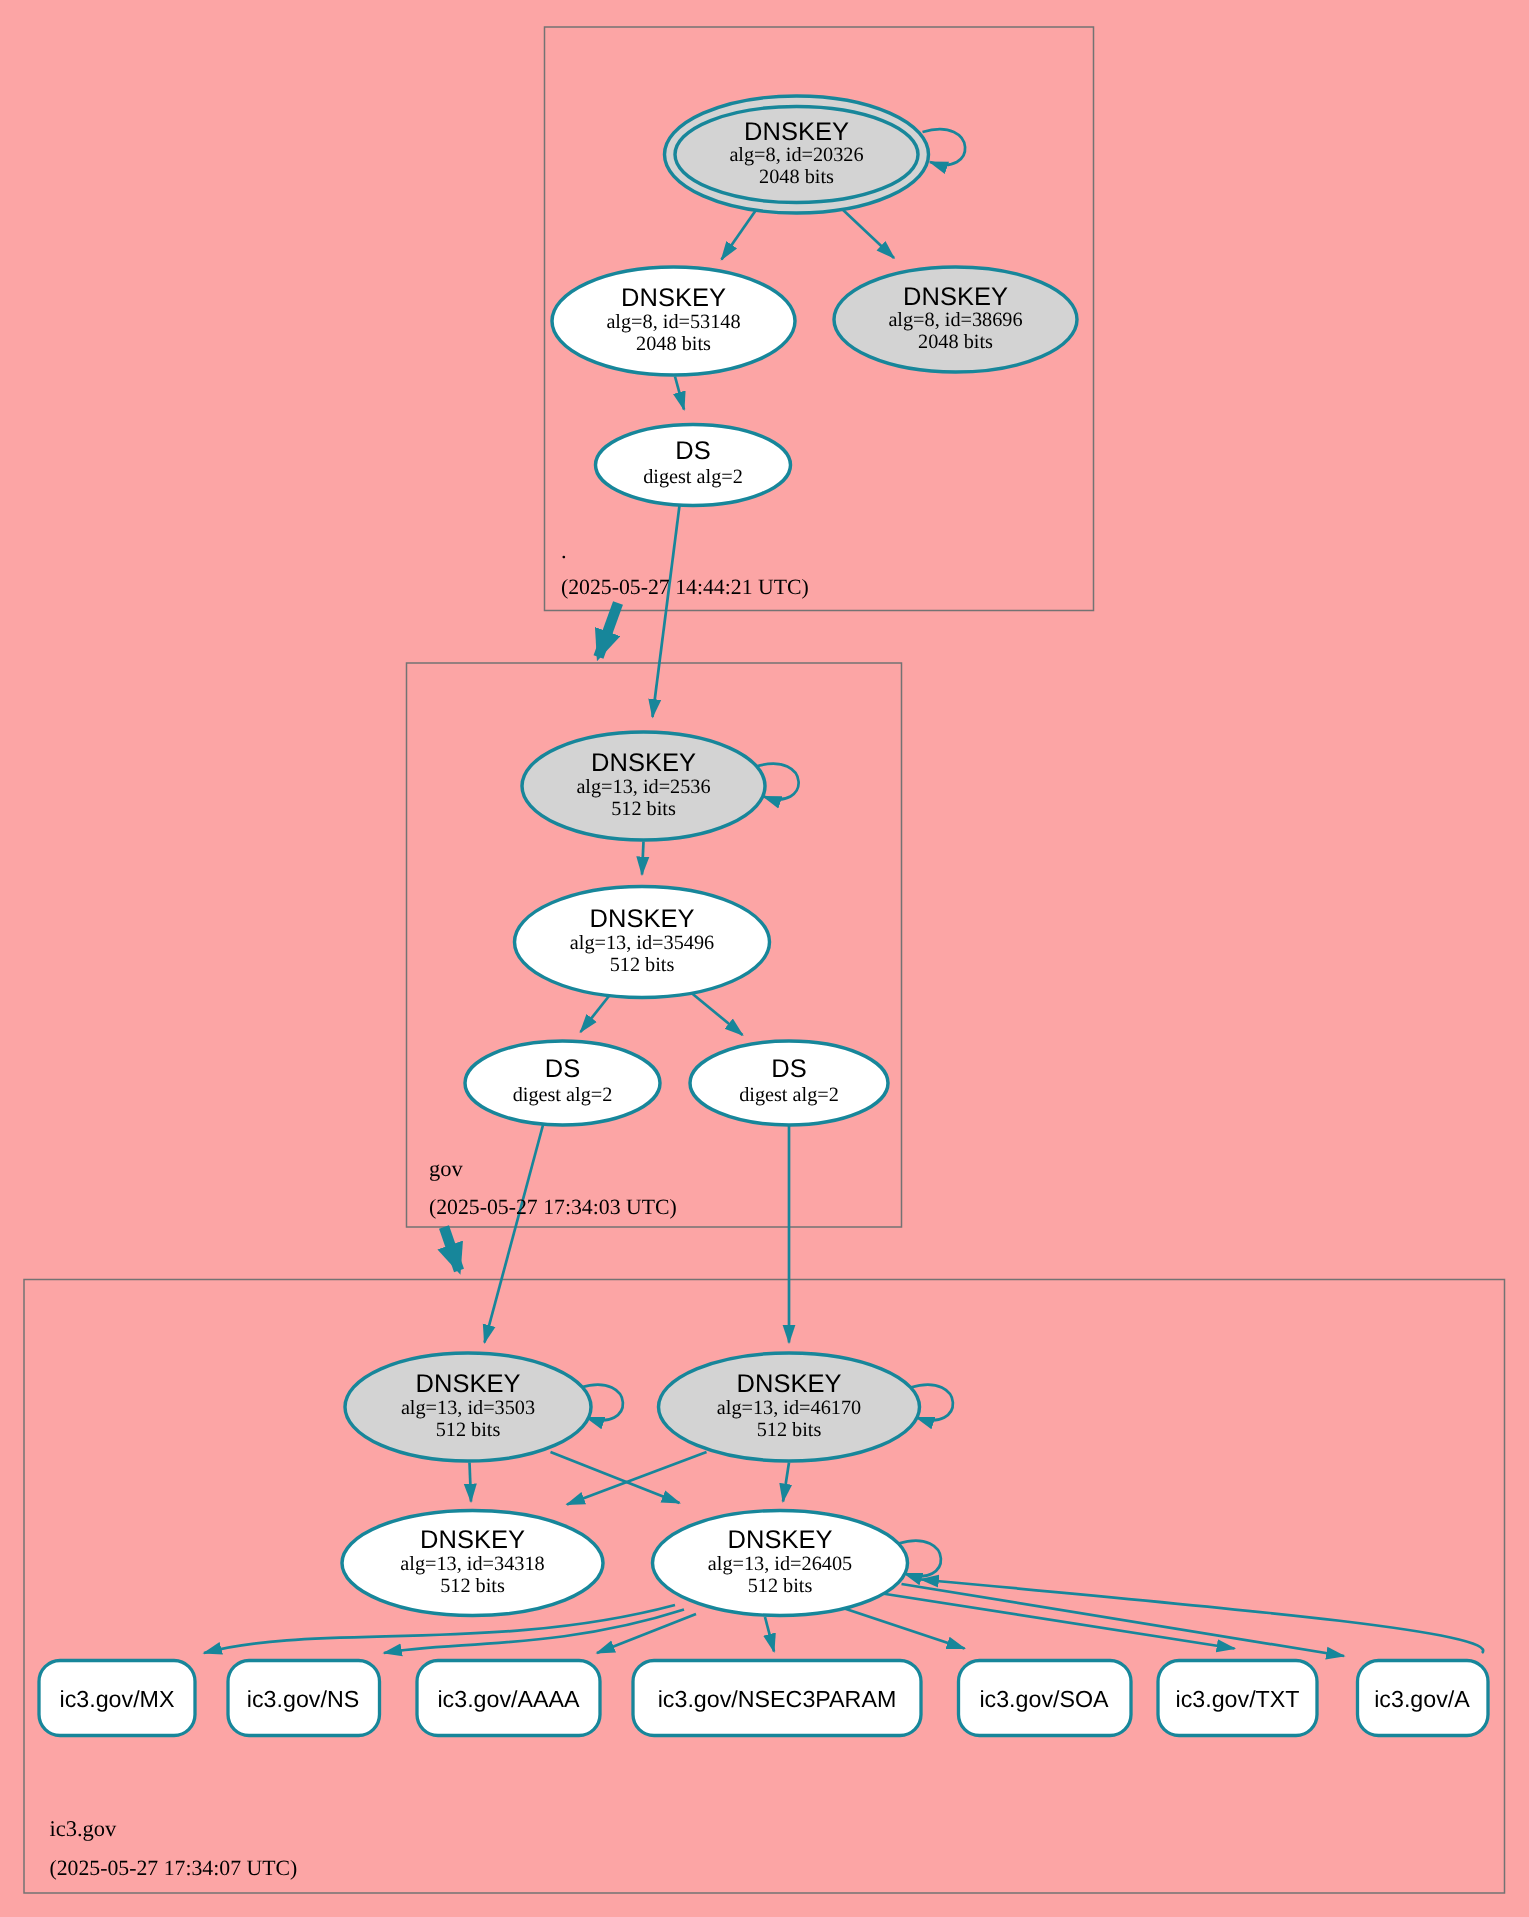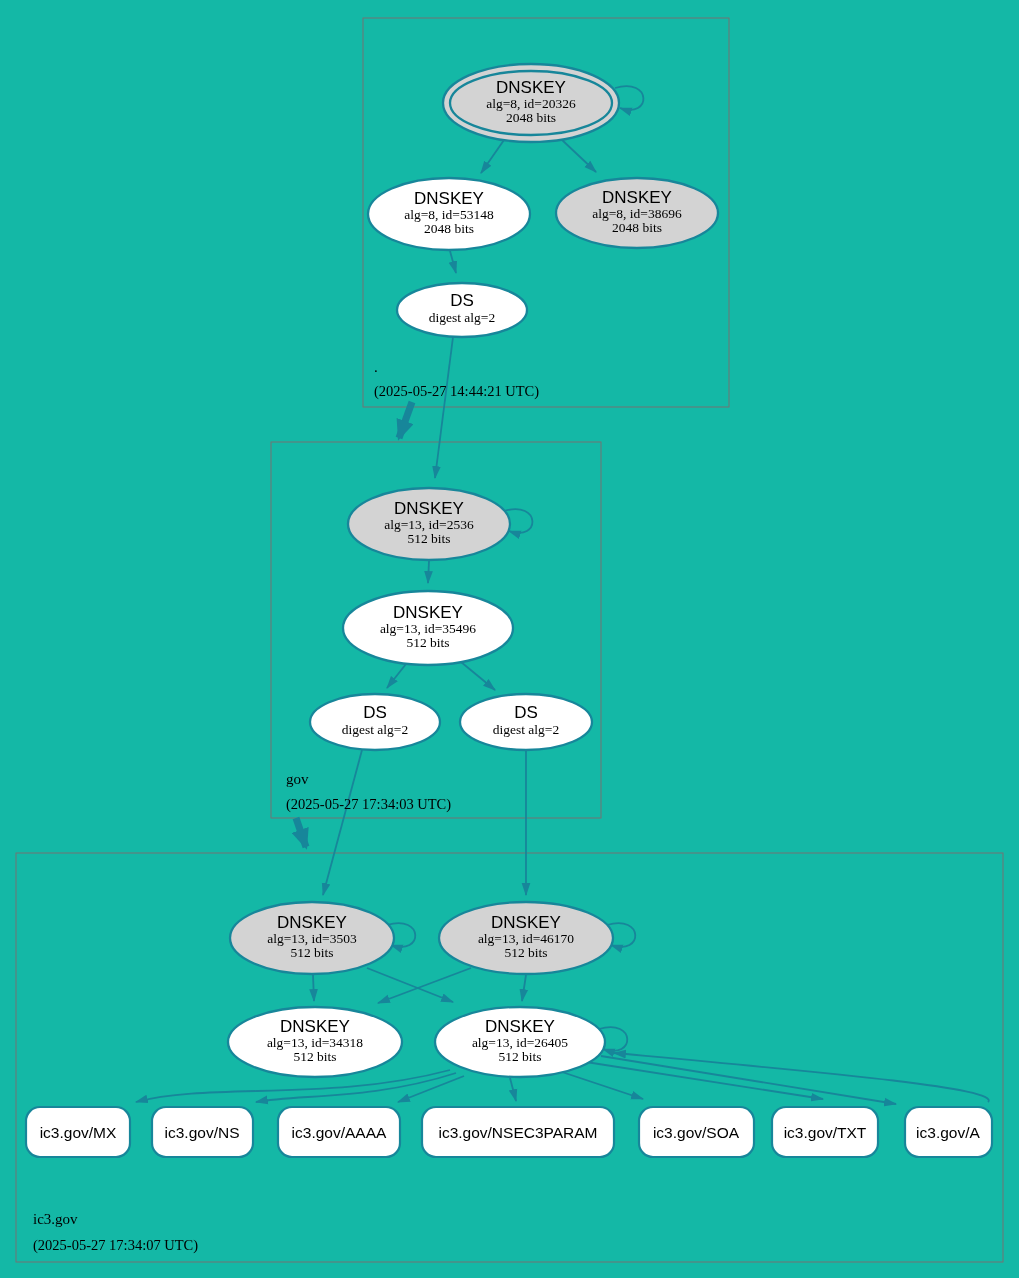--- a/index.html
+++ b/index.html
@@ -1,16 +1,16 @@
 <!DOCTYPE html>
 <html><head>
 <meta charset="utf-8">
 <style>
   html,body{margin:0;padding:0;background:#ffffff;}
-  .stage{width:1019px;height:1278px;position:relative;background:#14b8a6;}
+  .stage{width:1019px;height:1278px;position:relative;background:#fca5a5;}
   svg{display:block;}
   .zonebox{fill:none;stroke:#737373;stroke-width:1;}
   .node{fill:#ffffff;stroke:#17869a;stroke-width:2.3;}
   .node.sep{fill:#d3d3d3;}
   .rrbox{fill:#ffffff;stroke:#17869a;stroke-width:2.2;}
   .edge{fill:none;stroke:#17869a;stroke-width:1.8;}
   .edge.thick{stroke-width:7;}
   text{fill:#000000;}
   .t-title{font:17px "Liberation Sans", sans-serif;text-anchor:middle;}
   .t-meta{font:13.5px "Liberation Serif", serif;text-anchor:middle;}

